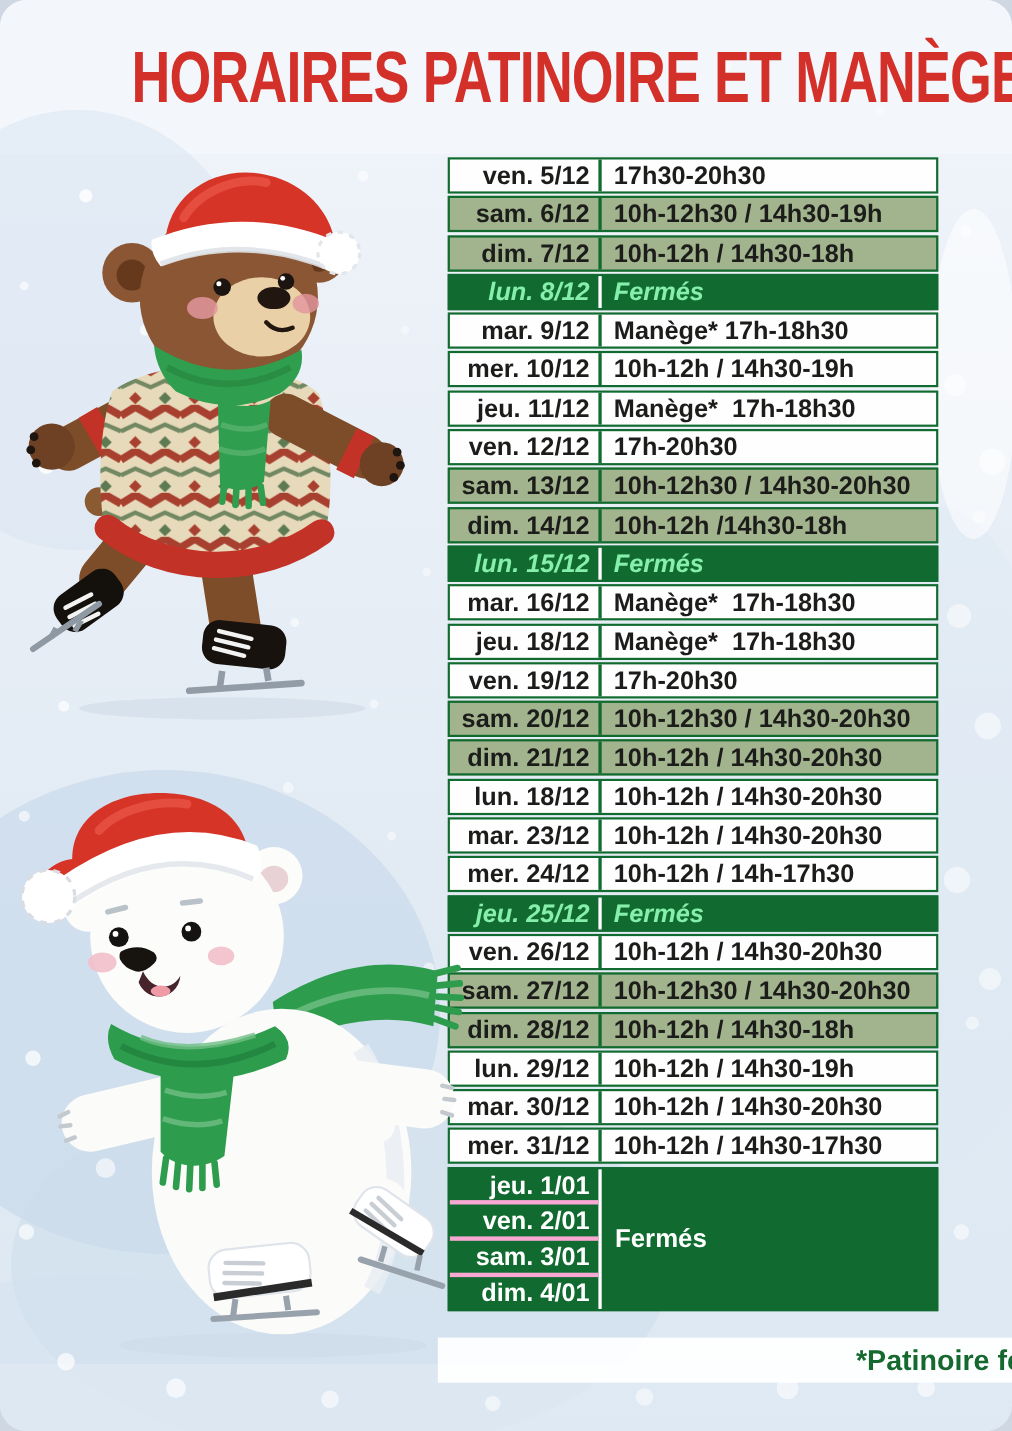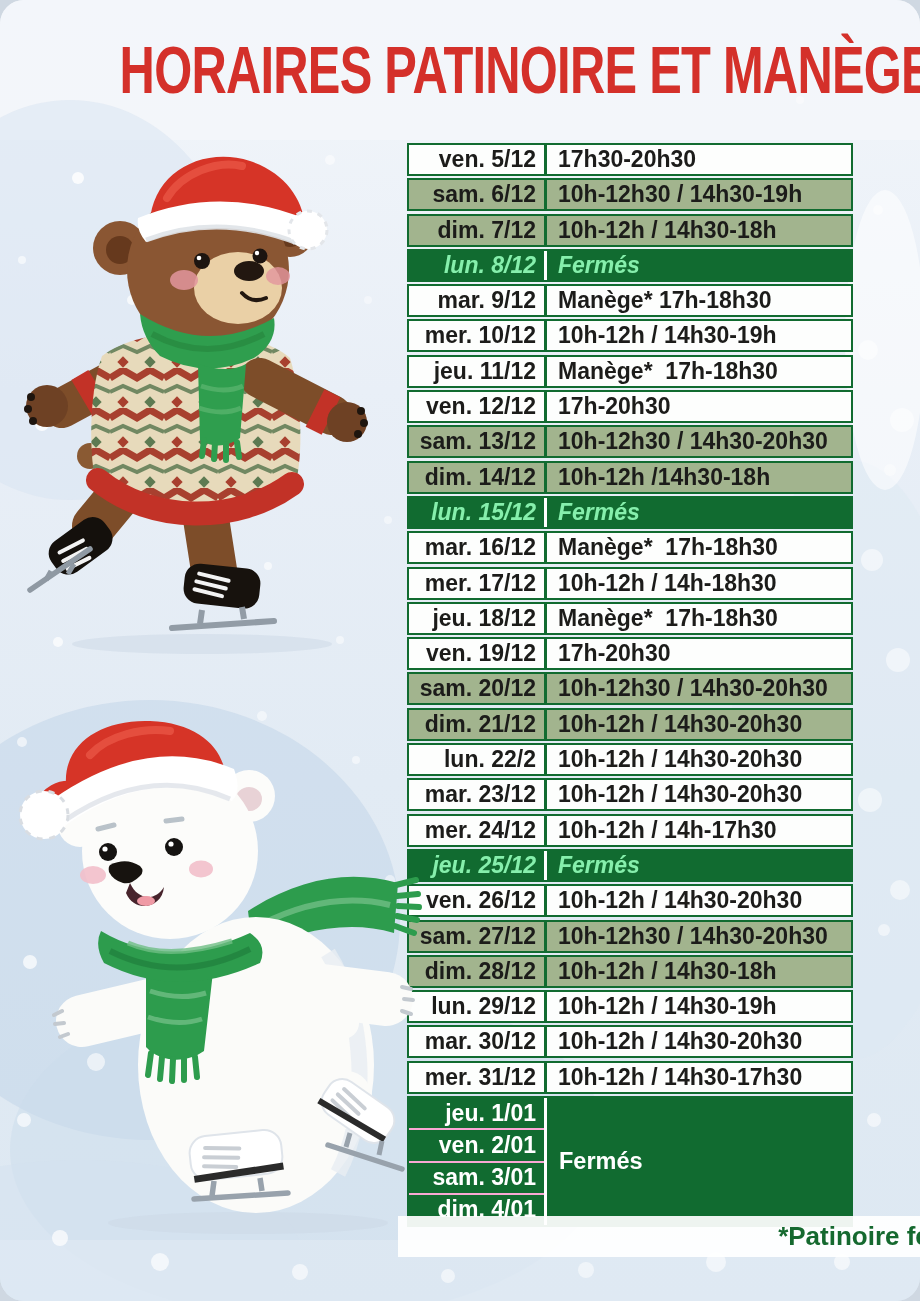--- a/index.html
+++ b/index.html
@@ -38,21 +38,21 @@
   }
   .row.dark .date{border-right:3.5px solid #ffffff;}
   .time{flex:1;padding-left:11px;font-size:23px;font-weight:bold;white-space:pre;}
   .closed-block{
     display:flex;box-sizing:border-box;height:131px;
     background:var(--green);border:2.5px solid var(--green);color:#fff;
   }
   .closed-dates{flex:0 0 138px;display:flex;flex-direction:column;border-right:3.5px solid #ffffff;box-sizing:border-box;}
   .closed-date{
     flex:1;display:flex;align-items:center;justify-content:flex-end;
-    padding-right:8px;border-bottom:2px solid #f9a8d4;
+    padding-right:8px;border-bottom:4px solid #f9a8d4;
     font-size:23px;font-weight:bold;white-space:pre;
   }
   .closed-date:last-child{border-bottom:none;}
   .closed-label{flex:1;display:flex;align-items:center;padding-left:12px;font-size:23.5px;font-weight:bold;}
   .footnote-strip{
     position:absolute;left:398px;top:1216px;width:594px;height:41px;z-index:1;
     background:rgba(255,255,255,0.93);display:flex;align-items:center;padding-left:10px;box-sizing:border-box;justify-content:flex-end;
   }
   .footnote{color:#15692f;font-size:26px;font-weight:bold;}
   .bear{position:absolute;z-index:2;}
@@ -349,24 +349,20 @@
   <div class="row dark">
     <div class="cell date">lun. 15/12</div>
     <div class="cell time">Fermés</div>
   </div>
 
   <div class="row white">
     <div class="cell date">mar. 16/12</div>
     <div class="cell time">Manège*  17h-18h30</div>
   </div>
 
-  <div class="row white">
-    <div class="cell date">mer. 17/12</div>
-    <div class="cell time">10h-12h / 14h-18h30</div>
-  </div>
 
   <div class="row white">
     <div class="cell date">jeu. 18/12</div>
     <div class="cell time">Manège*  17h-18h30</div>
   </div>
 
   <div class="row white">
     <div class="cell date">ven. 19/12</div>
     <div class="cell time">17h-20h30</div>
   </div>
@@ -375,21 +371,21 @@
     <div class="cell date">sam. 20/12</div>
     <div class="cell time">10h-12h30 / 14h30-20h30</div>
   </div>
 
   <div class="row sage">
     <div class="cell date">dim. 21/12</div>
     <div class="cell time">10h-12h / 14h30-20h30</div>
   </div>
 
   <div class="row white">
-    <div class="cell date">lun. 22/2</div>
+    <div class="cell date">lun. 18/12</div>
     <div class="cell time">10h-12h / 14h30-20h30</div>
   </div>
 
   <div class="row white">
     <div class="cell date">mar. 23/12</div>
     <div class="cell time">10h-12h / 14h30-20h30</div>
   </div>
 
   <div class="row white">
     <div class="cell date">mer. 24/12</div>

